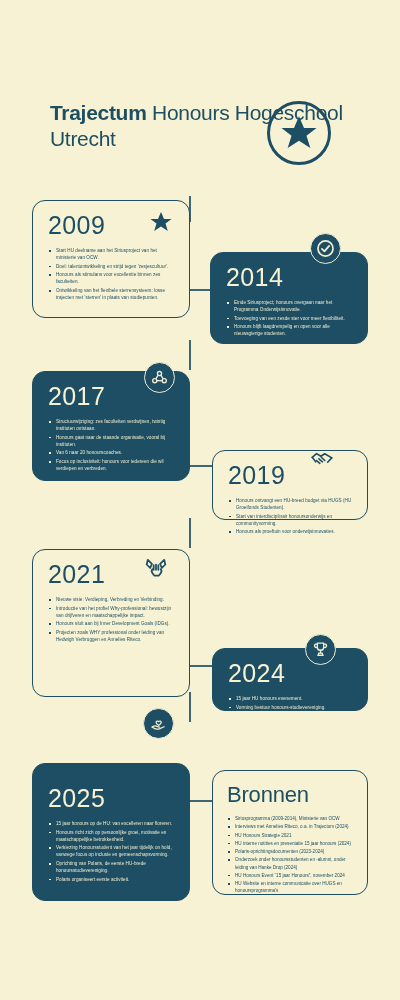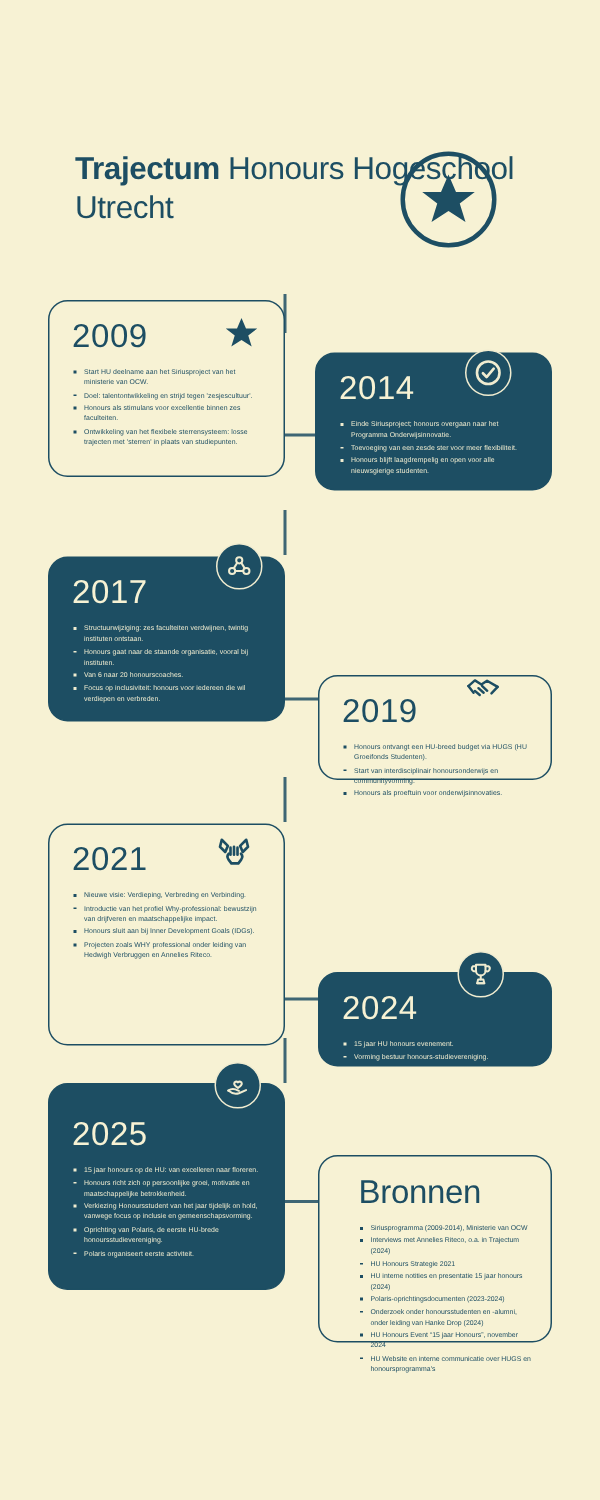--- a/index.html
+++ b/index.html
@@ -53,21 +53,21 @@
   }
   .card.light {
     background: #f7f2d4;
     border: 1.6px solid #1d4e63;
   }
   .card.dark {
     background: #1d4e63;
     border: 1.6px solid #1d4e63;
   }
   .year {
-    font-size: 22px;
+    font-size: 25px;
     font-weight: 400;
     letter-spacing: 0.4px;
     line-height: 1;
     margin-bottom: 9px;
   }
   .card.light .year { color: #1d4e63; }
   .card.dark  .year { color: #f7f2d4; }
 
   ul.bullets { list-style: none; }
   ul.bullets li {
@@ -153,21 +153,21 @@
       <li>Honours als stimulans voor excellentie binnen zes faculteiten.</li>
       <li>Ontwikkeling van het flexibele sterrensysteem: losse trajecten met 'sterren' in plaats van studiepunten.</li>
     </ul>
   </div>
   <div class="icon-badge plain" style="left:145px; top:206px;">
     <svg width="24" height="24" viewBox="0 0 24 24">
       <polygon points="12,2 15,9 22.5,9 16.5,13.6 18.8,21 12,16.6 5.2,21 7.5,13.6 1.5,9 9,9" fill="#1d4e63"></polygon>
     </svg>
   </div>
 
-  <div class="card dark" style="left:210px; top:235px; width:158px; height:92px;">
+  <div class="card dark" style="left:210px; top:252px; width:158px; height:92px;">
     <div class="year">2014</div>
     <ul class="bullets">
       <li>Einde Siriusproject; honours overgaan naar het Programma Onderwijsinnovatie.</li>
       <li>Toevoeging van een zesde ster voor meer flexibiliteit.</li>
       <li>Honours blijft laagdrempelig en open voor alle nieuwsgierige studenten.</li>
     </ul>
   </div>
   <div class="icon-badge on-dark" style="left:310px; top:233px;">
     <svg width="19" height="19" viewBox="0 0 24 24" fill="none" stroke="#f0ecd0" stroke-width="2.2">
       <circle cx="12" cy="12" r="9.5"></circle>
@@ -240,39 +240,39 @@
     <svg width="19" height="19" viewBox="0 0 24 24" fill="none" stroke="#f0ecd0" stroke-width="1.7" stroke-linecap="round" stroke-linejoin="round">
       <path d="M8 4 h8 v5 a4 4 0 0 1 -8 0 Z"></path>
       <path d="M8 5.2 H5.6 a2.3 2.3 0 0 0 2.4 4"></path>
       <path d="M16 5.2 H18.4 a2.3 2.3 0 0 1 -2.4 4"></path>
       <line x1="12" y1="13" x2="12" y2="16.5"></line>
       <line x1="9" y1="19.5" x2="15" y2="19.5"></line>
       <path d="M9.8 16.5 h4.4 l.8 3 H9 Z"></path>
     </svg>
   </div>
 
-  <div class="card dark" style="left:32px; top:722px; width:158px; height:138px; padding-top:22px;">
+  <div class="card dark" style="left:32px; top:763px; width:158px; height:138px; padding-top:22px;">
     <div class="year">2025</div>
     <ul class="bullets">
       <li>15 jaar honours op de HU: van excelleren naar floreren.</li>
       <li>Honours richt zich op persoonlijke groei, motivatie en maatschappelijke betrokkenheid.</li>
       <li>Verkiezing Honoursstudent van het jaar tijdelijk on hold, vanwege focus op inclusie en gemeenschapsvorming.</li>
       <li>Oprichting van Polaris, de eerste HU-brede honoursstudievereniging.</li>
       <li>Polaris organiseert eerste activiteit.</li>
     </ul>
   </div>
   <div class="icon-badge on-dark" style="left:143px; top:708px;">
     <svg width="19" height="19" viewBox="0 0 24 24" fill="none" stroke="#f0ecd0" stroke-width="1.7" stroke-linecap="round" stroke-linejoin="round">
       <path d="M12.2 9.6 c-1.2 -1.3 -3.2 -.5 -3.2 1.1 0 1.4 1.8 2.6 3.2 3.6 1.4 -1 3.2 -2.2 3.2 -3.6 0 -1.6 -2 -2.4 -3.2 -1.1 Z"></path>
       <path d="M4 16.5 q3 -2.2 6 -1 l3 1.2"></path>
       <path d="M4 16.5 q4.5 3.8 9 2.2 l6 -2.6"></path>
     </svg>
   </div>
 
-  <div class="card light" style="left:212px; top:770px; width:156px; height:125px; padding:11px 12px 10px 26px;">
+  <div class="card light" style="left:212px; top:770px; width:156px; height:125px; padding:11px 12px 10px 14px;">
     <div class="bronnen-title">Bronnen</div>
     <ul class="bronnen-list">
       <li>Siriusprogramma (2009-2014), Ministerie van OCW</li>
       <li>Interviews met Annelies Riteco, o.a. in Trajectum (2024)</li>
       <li>HU Honours Strategie 2021</li>
       <li>HU interne notities en presentatie 15 jaar honours (2024)</li>
       <li>Polaris-oprichtingsdocumenten (2023-2024)</li>
       <li>Onderzoek onder honoursstudenten en -alumni, onder leiding van Hanke Drop (2024)</li>
       <li>HU Honours Event “15 jaar Honours”, november 2024</li>
       <li>HU Website en interne communicatie over HUGS en honoursprogramma's</li>

